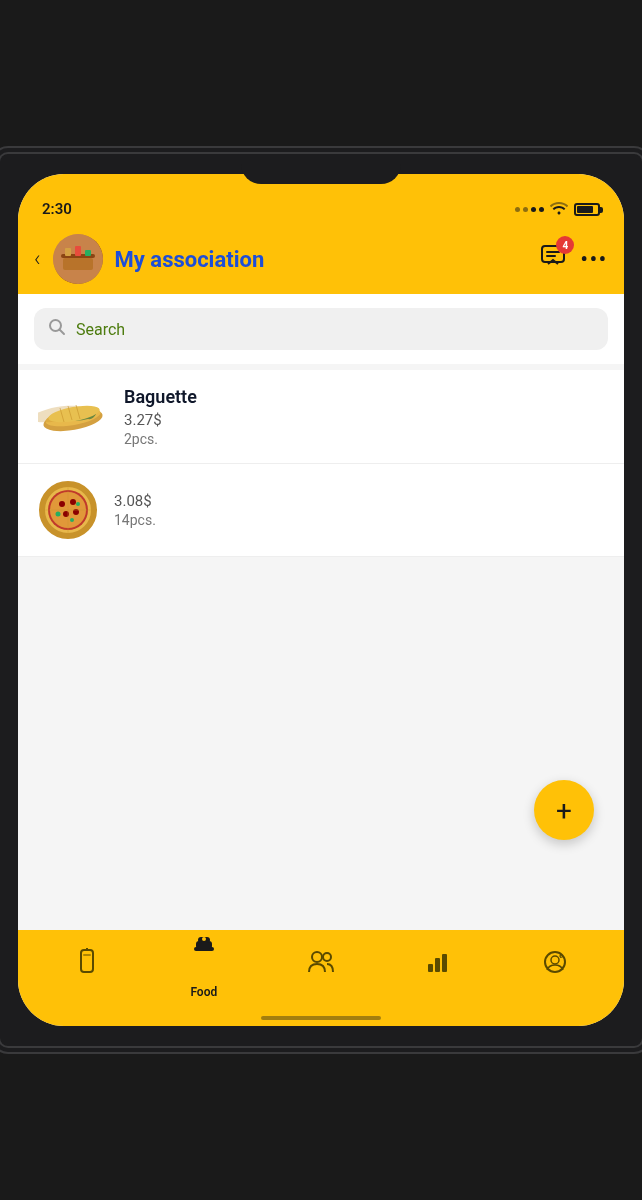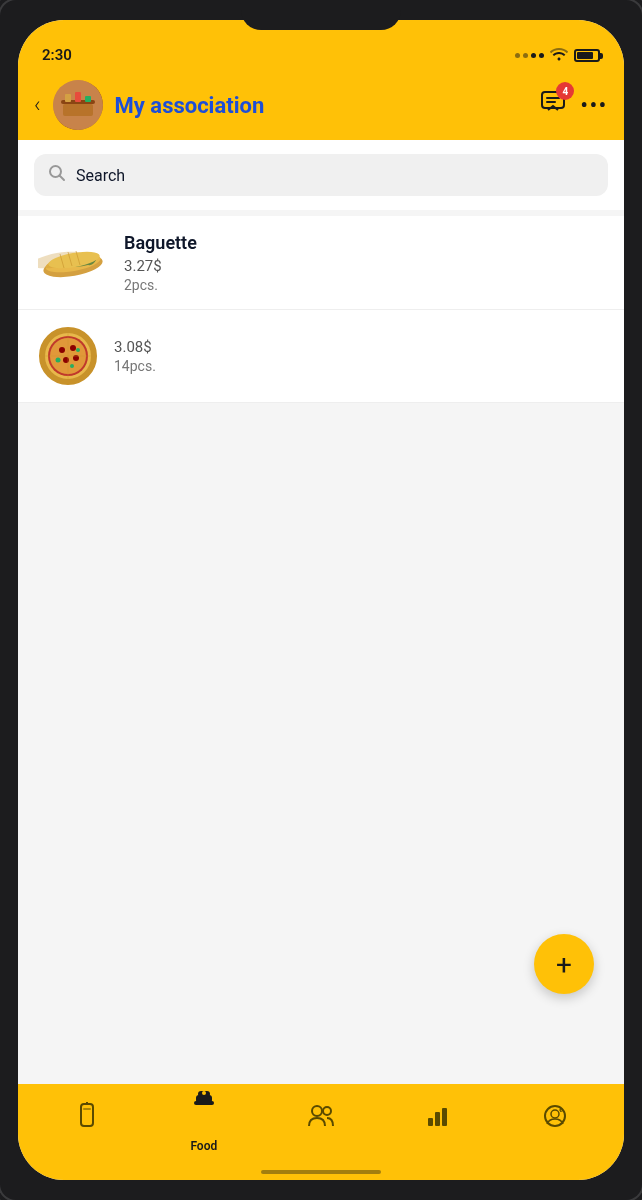--- a/index.html
+++ b/index.html
@@ -8,23 +8,23 @@
       background: #1a1a1a;
       display: flex;
       justify-content: center;
       align-items: center;
       min-height: 100vh;
       font-family: -apple-system, BlinkMacSystemFont, 'Segoe UI', Roboto, sans-serif;
     }
 
     .phone-frame {
       width: 642px;
-      height: 1200px;
+      height: 892px;
       background: #1c1c1e;
-      border-radius: 16px;
+      border-radius: 8px;
       position: relative;
       overflow: hidden;
       box-shadow: 0 0 0 2px #3a3a3c, 0 0 0 6px #1c1c1e, 0 0 0 8px #3a3a3c;
       padding-left: 8px;
     }
 
     .phone-screen {
       position: absolute;
       top: 20px;
       left: 18px;
@@ -232,21 +232,21 @@
       gap: 10px;
     }
 
     .search-icon-svg {
       color: #999;
       font-size: 16px;
       flex-shrink: 0;
     }
 
     .search-input-text {
-      color: #0f172a;
+      color: #4d7c0f;
       font-size: 16px;
     }
 
     
     .items-list {
       background: white;
       margin-top: 6px;
     }
 
     .list-item {

